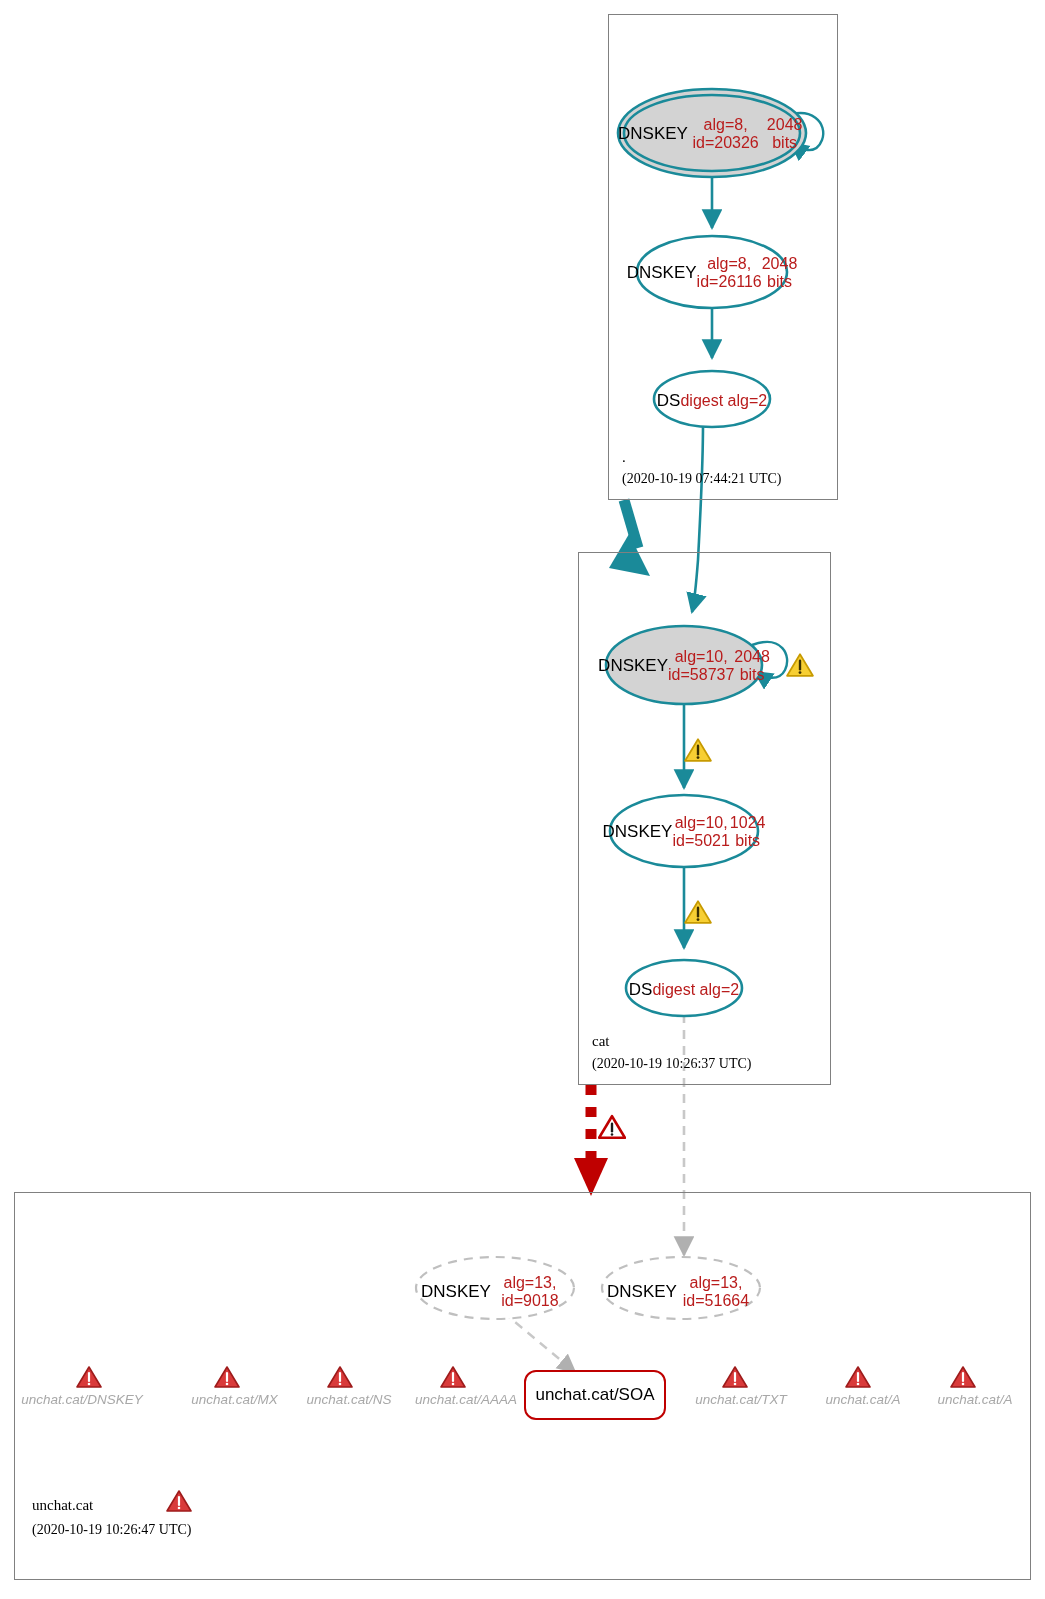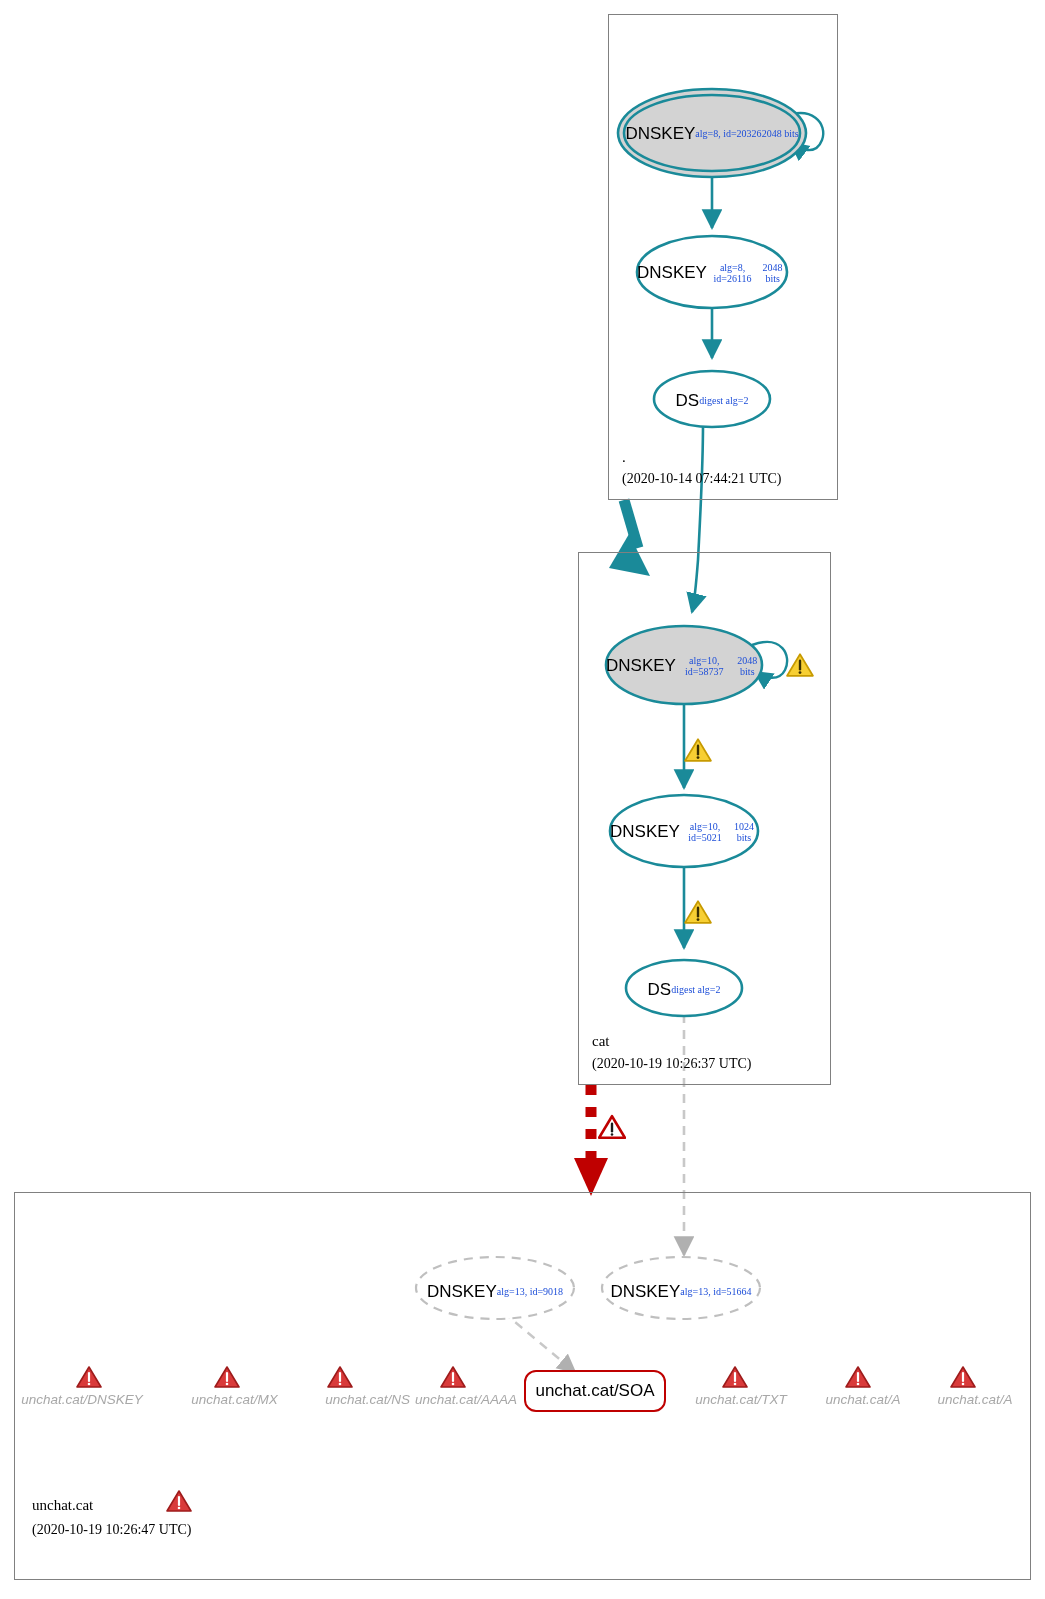--- a/index.html
+++ b/index.html
@@ -49,23 +49,23 @@
     text-align: center;
     box-sizing: border-box;
   }
   .node-title {
     font-family: "Liberation Sans", sans-serif;
     font-size: 17px;
     color: #000000;
     line-height: 1.12;
   }
   .node-sub {
-    font-family: Liberation Serif, serif;
-    font-size: 10px;
-    color: #1d4ed8;
+    font-family: Liberation Sans, sans-serif;
+    font-size: 16px;
+    color: #b91c1c;
     line-height: 1.15;
   }
   .rr-label {
     position: absolute;
     font-family: "Liberation Sans", sans-serif;
     font-style: italic;
     font-size: 13.5px;
     color: #a8a8a8;
     white-space: nowrap;
     text-align: center;
@@ -175,21 +175,21 @@
   <g>
     <ellipse cx="681" cy="1288" rx="79" ry="31" fill="#ffffff" stroke="#bfbfbf" stroke-width="2.2" stroke-dasharray="9,7"></ellipse>
   </g>
 </svg>
 
 <div class="zone-box" style="left:608px; top:14px; width:230px; height:486px;"></div>
 <div class="zone-box" style="left:578px; top:552px; width:253px; height:533px;"></div>
 <div class="zone-box" style="left:14px; top:1192px; width:1017px; height:388px;"></div>
 
 <div class="zone-label" style="left:622px; top:449px;">.</div>
-<div class="zone-time" style="left:622px; top:471px;">(2020-10-14 07:44:21 UTC)</div>
+<div class="zone-time" style="left:622px; top:471px;">(2020-10-19 07:44:21 UTC)</div>
 
 <div class="zone-label" style="left:592px; top:1033px;">cat</div>
 <div class="zone-time" style="left:592px; top:1056px;">(2020-10-19 10:26:37 UTC)</div>
 
 <div class="zone-label" style="left:32px; top:1497px;">unchat.cat</div>
 <div class="zone-time" style="left:32px; top:1522px;text-align:center;">(2020-10-19 10:26:47 UTC)</div>
 
 <span class="icon-wrap" style="left:166px; top:1489px;">
   <svg width="26" height="24" viewBox="0 0 26 24">
     <path d="M13,2 L25,22 L1,22 z" fill="#d93a3a" stroke="#9e1b1b" stroke-width="1.6" stroke-linejoin="round"></path>
@@ -283,39 +283,39 @@
 
 <div class="rr-label" style="left:172px; top:1392px; width:125px;">unchat.cat/MX</div>
 <span class="icon-wrap" style="left:214px; top:1365px;">
   <svg width="26" height="24" viewBox="0 0 26 24">
     <path d="M13,2 L25,22 L1,22 z" fill="#d93a3a" stroke="#9e1b1b" stroke-width="1.6" stroke-linejoin="round"></path>
     <path d="M13,8 L13,16" stroke="#ffffff" stroke-width="2.2" stroke-linecap="round"></path>
     <circle cx="13" cy="19" r="1.3" fill="#ffffff"></circle>
   </svg>
 </span>
 
-<div class="rr-label" style="left:288px; top:1392px; width:122px;text-align:right;">unchat.cat/NS</div>
+<div class="rr-label" style="left:288px; top:1392px; width:122px;">unchat.cat/NS</div>
 <span class="icon-wrap" style="left:327px; top:1365px;">
   <svg width="26" height="24" viewBox="0 0 26 24">
     <path d="M13,2 L25,22 L1,22 z" fill="#d93a3a" stroke="#9e1b1b" stroke-width="1.6" stroke-linejoin="round"></path>
     <path d="M13,8 L13,16" stroke="#ffffff" stroke-width="2.2" stroke-linecap="round"></path>
     <circle cx="13" cy="19" r="1.3" fill="#ffffff"></circle>
   </svg>
 </span>
 
 <div class="rr-label" style="left:396px; top:1392px; width:140px;text-align:center;">unchat.cat/AAAA</div>
 <span class="icon-wrap" style="left:440px; top:1365px;">
   <svg width="26" height="24" viewBox="0 0 26 24">
     <path d="M13,2 L25,22 L1,22 z" fill="#d93a3a" stroke="#9e1b1b" stroke-width="1.6" stroke-linejoin="round"></path>
     <path d="M13,8 L13,16" stroke="#ffffff" stroke-width="2.2" stroke-linecap="round"></path>
     <circle cx="13" cy="19" r="1.3" fill="#ffffff"></circle>
   </svg>
 </span>
 
-<div class="soa-box" style="left:524px; top:1370px; width:142px; height:42px;">unchat.cat/SOA</div>
+<div class="soa-box" style="left:524px; top:1370px; width:142px; height:50px;">unchat.cat/SOA</div>
 
 <div class="rr-label" style="left:676px; top:1392px; width:130px;">unchat.cat/TXT</div>
 <span class="icon-wrap" style="left:722px; top:1365px;">
   <svg width="26" height="24" viewBox="0 0 26 24">
     <path d="M13,2 L25,22 L1,22 z" fill="#d93a3a" stroke="#9e1b1b" stroke-width="1.6" stroke-linejoin="round"></path>
     <path d="M13,8 L13,16" stroke="#ffffff" stroke-width="2.2" stroke-linecap="round"></path>
     <circle cx="13" cy="19" r="1.3" fill="#ffffff"></circle>
   </svg>
 </span>
 

